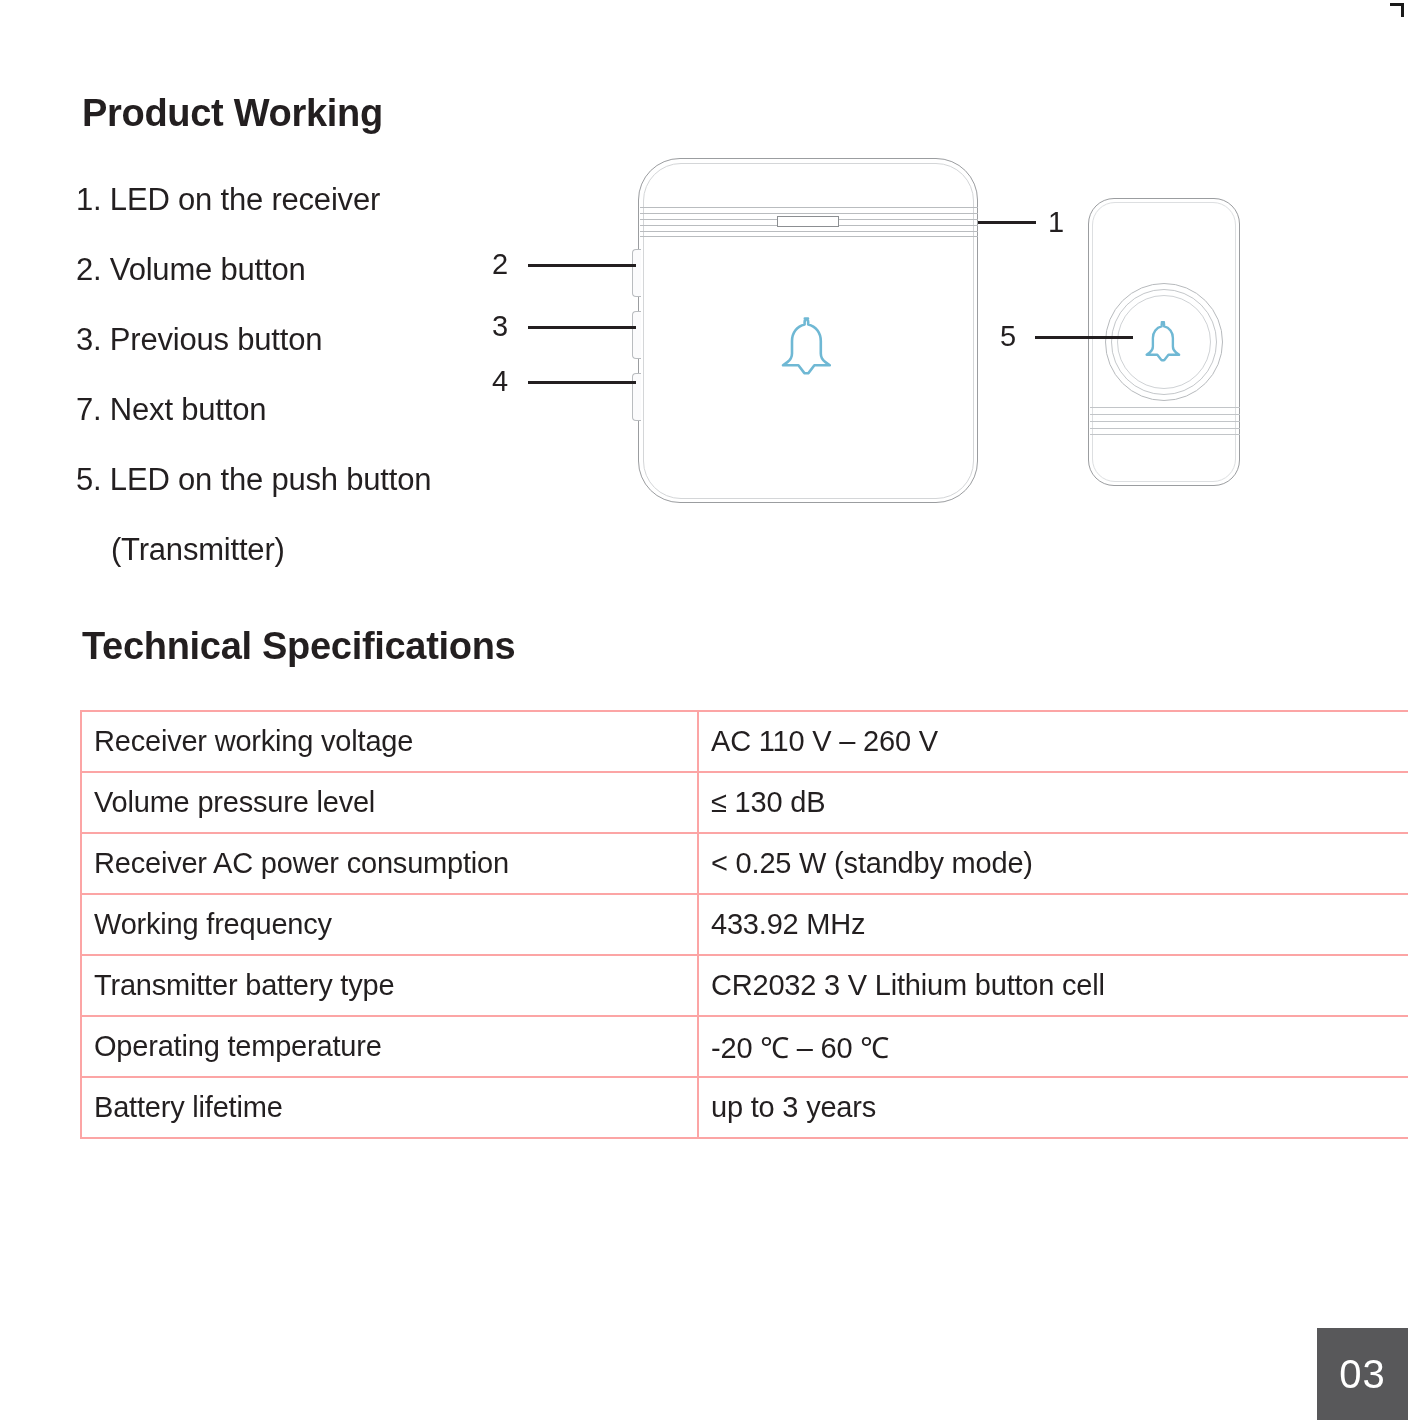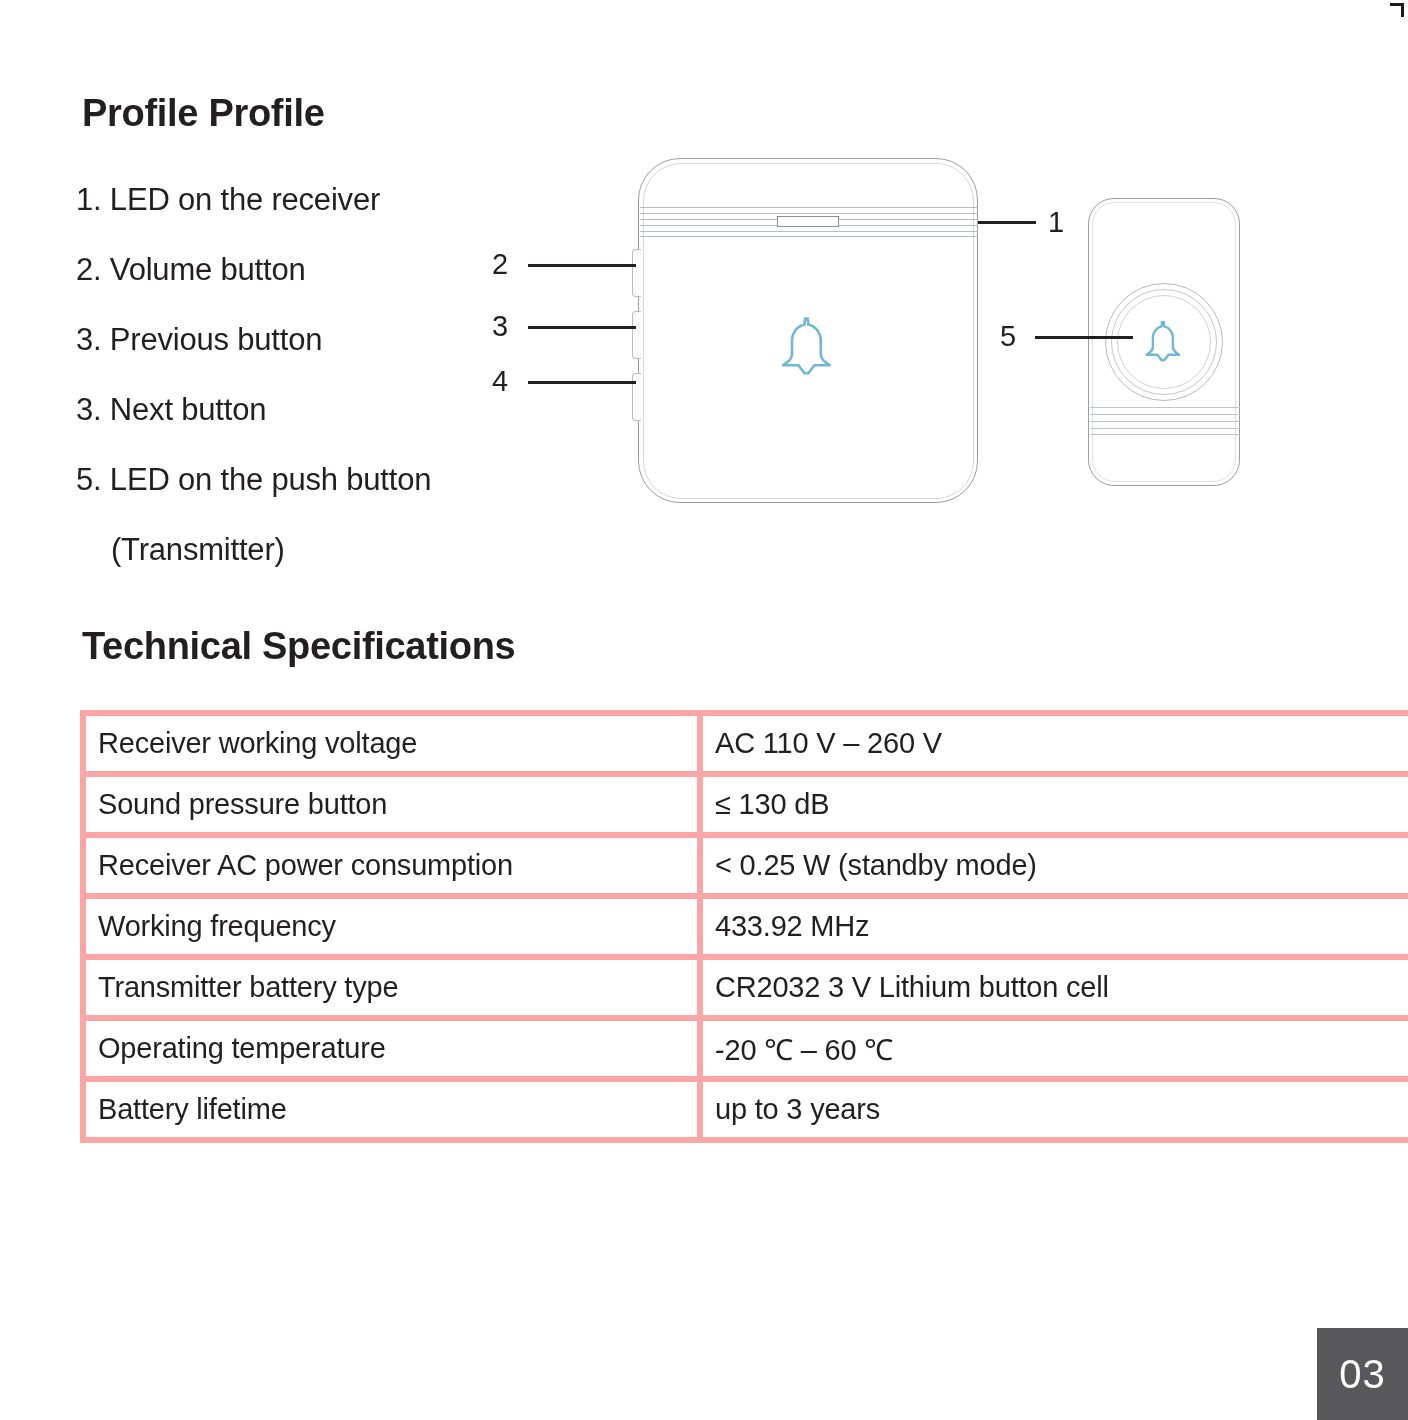--- a/index.html
+++ b/index.html
@@ -223,21 +223,21 @@
   
   #spec-table {
     position: absolute;
     left: 80px;
     top: 710px;
     width: 1232px;
     border-collapse: collapse;
     table-layout: fixed;
   }
   #spec-table td {
-    border: 6px solid #fca5a5;
+    border: 2px solid #fca5a5;
     height: 61px;
     padding: 0 12px;
     font-size: 29px;
     color: #231f20;
     letter-spacing: -0.2px;
     white-space: nowrap;
     vertical-align: middle;
   }
   #spec-table td.col-label { width: 617px; }
   #spec-table td.col-value { width: 742px; }
@@ -258,27 +258,27 @@
     letter-spacing: 1px;
   }
 </style>
 </head>
 <body>
 
 <div id="page">
 
   <div class="crop-mark crop-tr"></div>
 
-  <div class="section-heading" id="h-product">Profile Profile</div>
+  <div class="section-heading" id="h-product">Product Working</div>
 
   <div id="profile-list">
     <div class="profile-item">1. LED on the receiver</div>
     <div class="profile-item">2. Volume button</div>
     <div class="profile-item">3. Previous button</div>
-    <div class="profile-item">3. Next button</div>
+    <div class="profile-item">7. Next button</div>
     <div class="profile-item">5. LED on the push button</div>
     <div class="profile-item cont">(Transmitter)</div>
   </div>
 
   <div id="illustration">
 
     <div id="receiver">
       <div id="receiver-inner"></div>
 
       <div id="receiver-grille">
@@ -350,21 +350,21 @@
 
   <div class="section-heading" id="h-technical">Technical Specifications</div>
 
   <table id="spec-table">
     <tbody>
       <tr>
         <td class="col-label">Receiver working voltage</td>
         <td class="col-value">AC 110 V – 260 V</td>
       </tr>
       <tr>
-        <td class="col-label">Sound pressure button</td>
+        <td class="col-label">Volume pressure level</td>
         <td class="col-value">≤ 130 dB</td>
       </tr>
       <tr>
         <td class="col-label">Receiver AC power consumption</td>
         <td class="col-value">&lt; 0.25 W (standby mode)</td>
       </tr>
       <tr>
         <td class="col-label">Working frequency</td>
         <td class="col-value">433.92 MHz</td>
       </tr>

